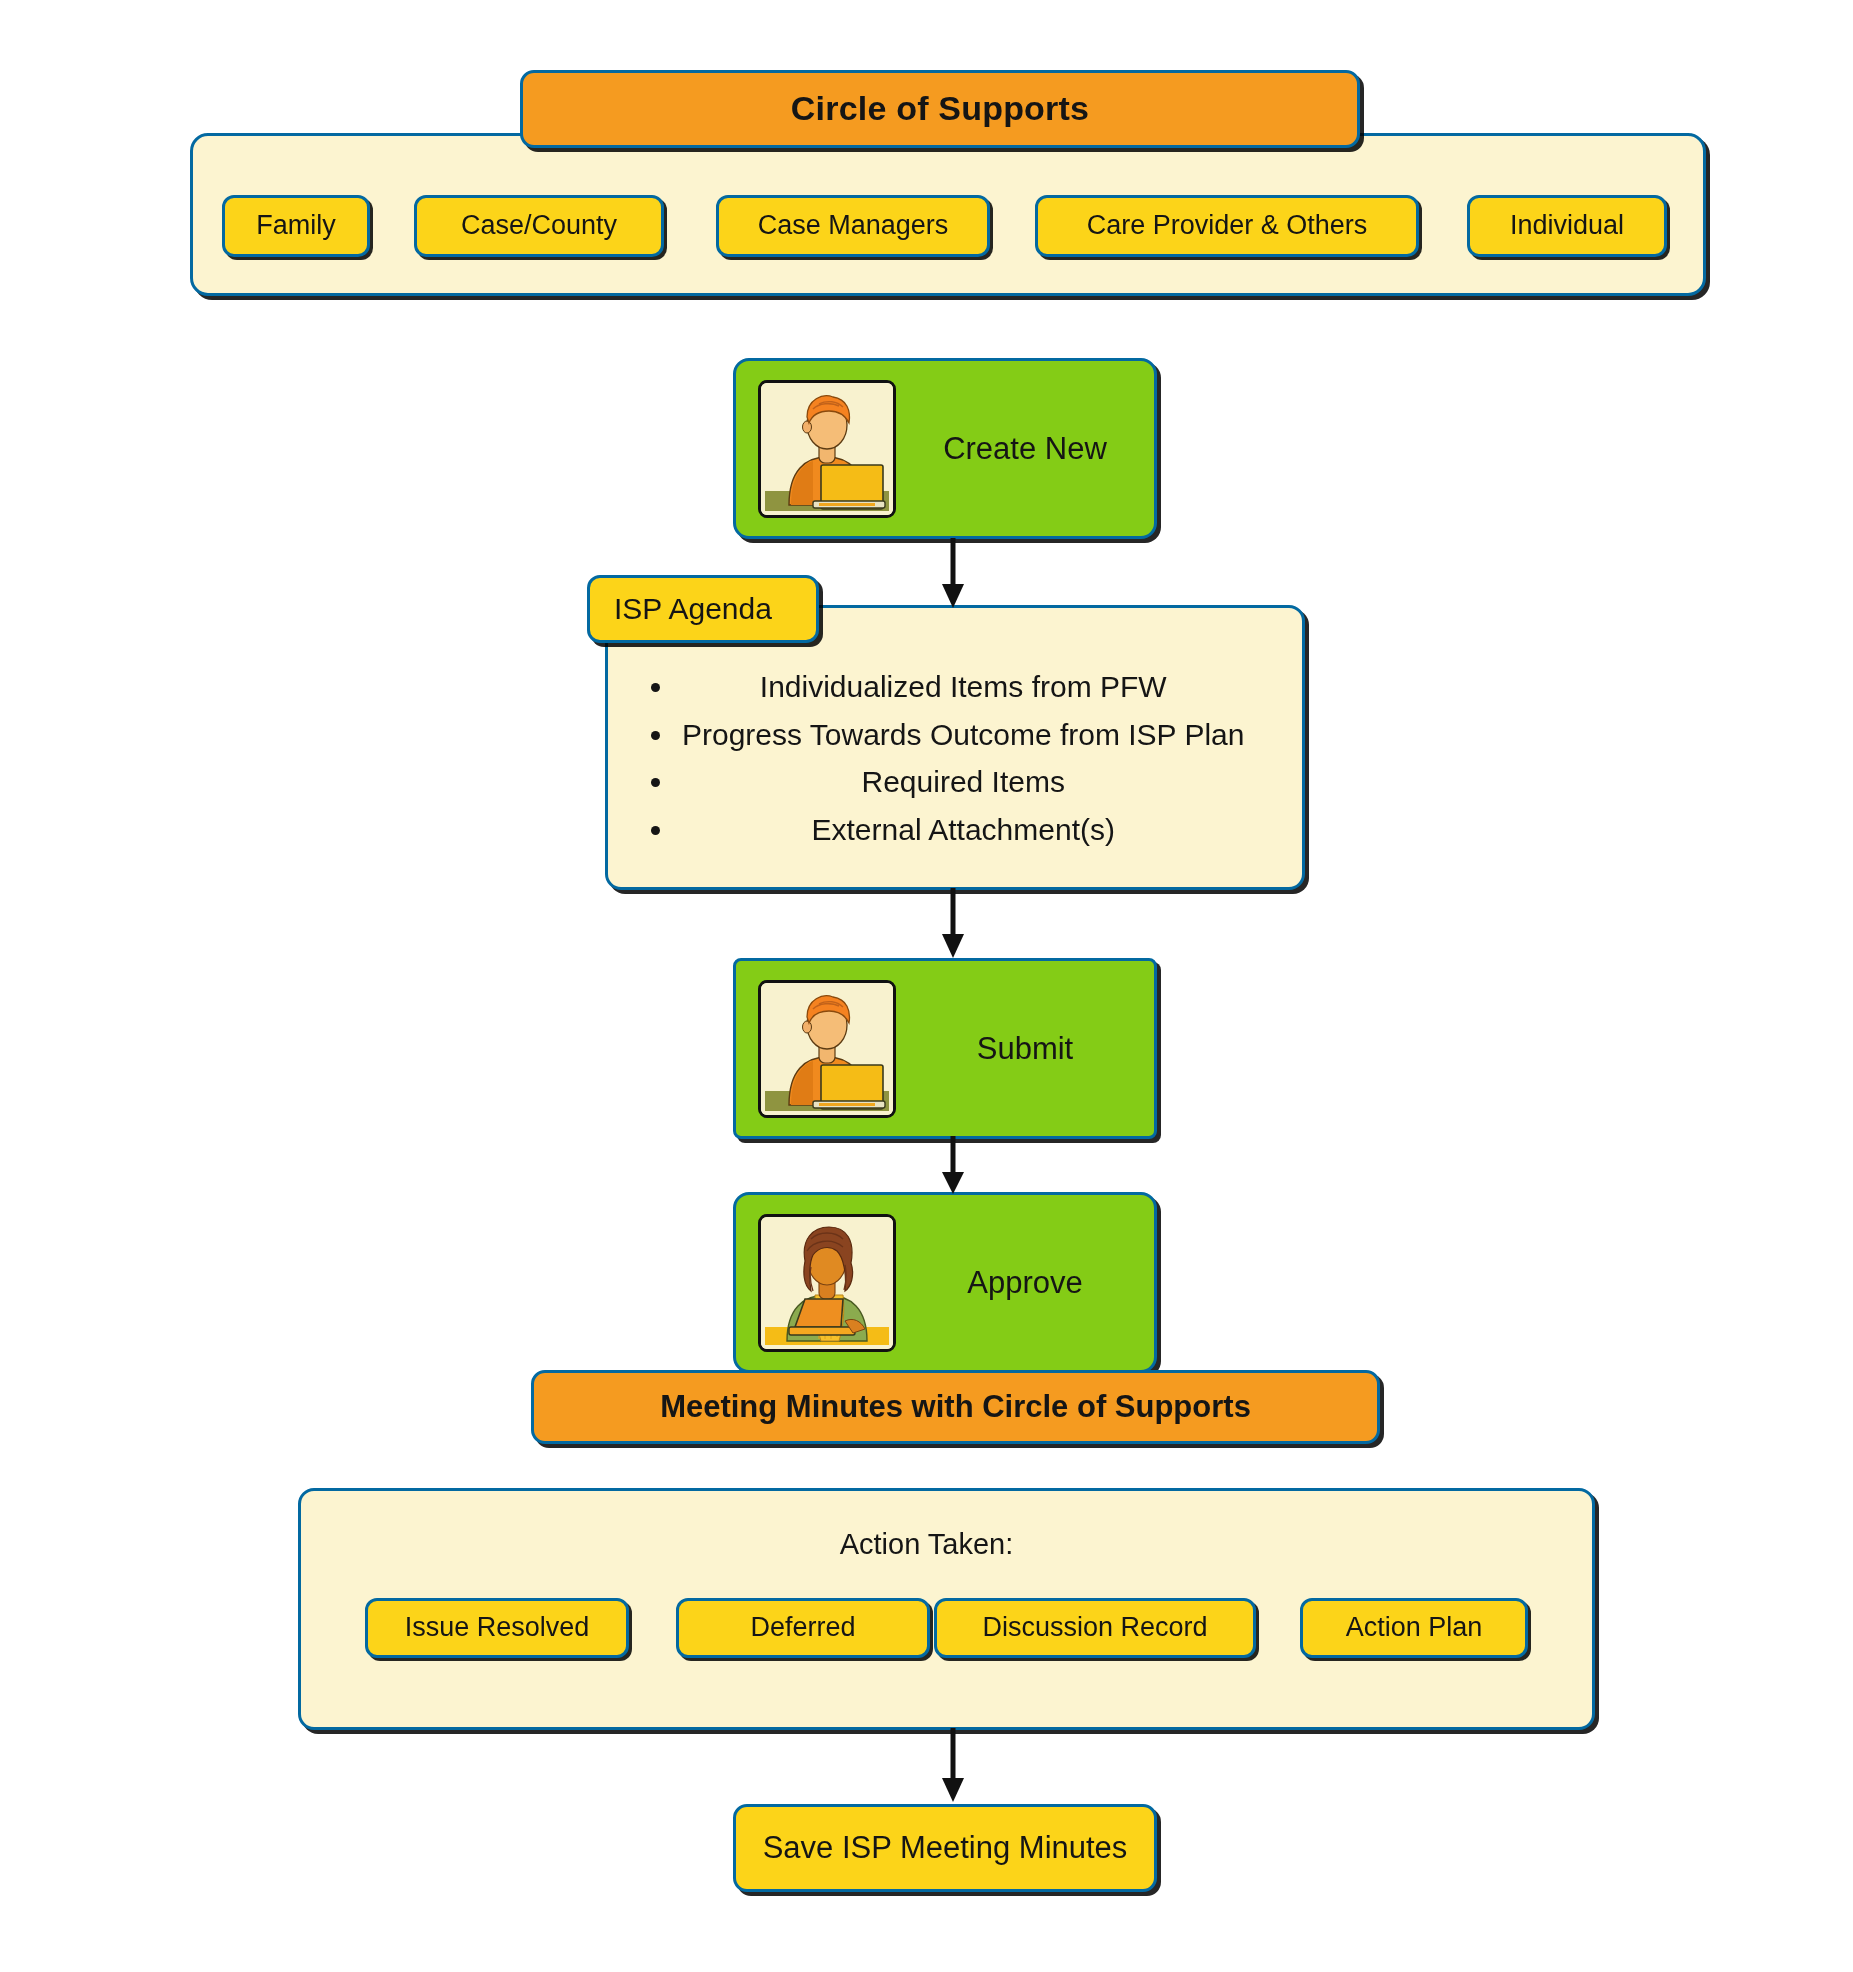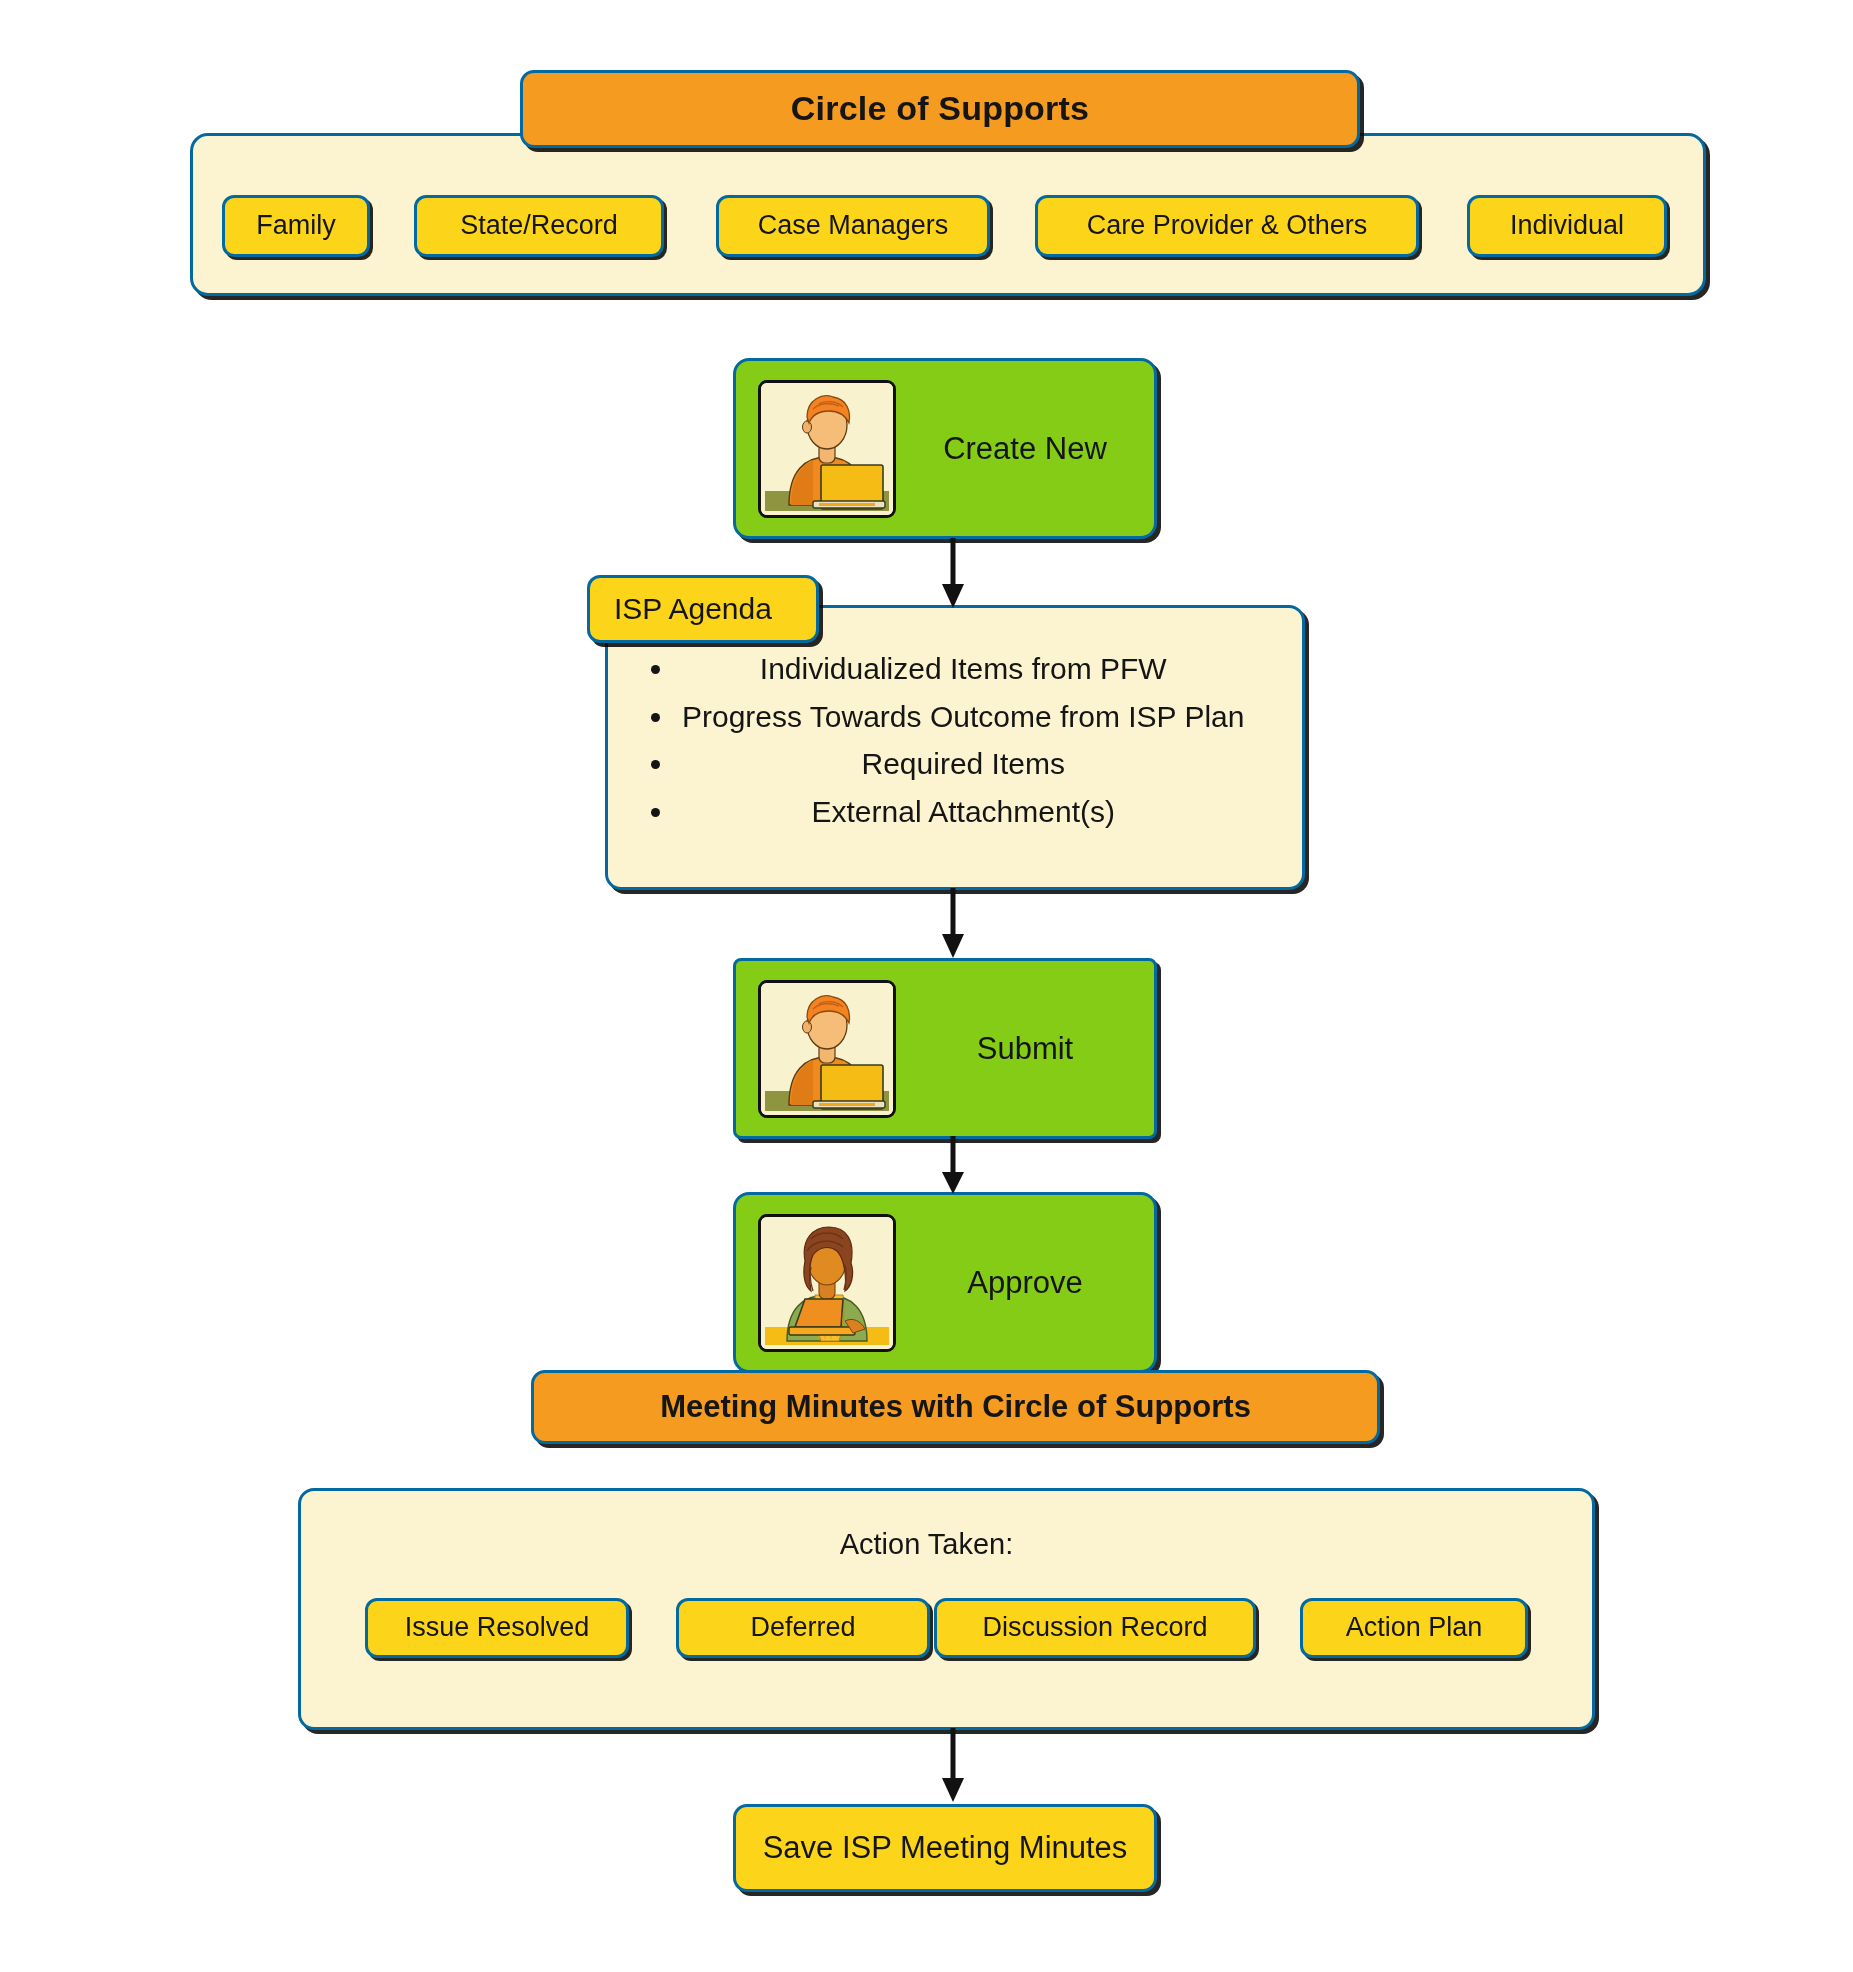--- a/index.html
+++ b/index.html
@@ -128,21 +128,21 @@
   #isp-tab {
     left: 587px; top: 575px;
     width: 232px; height: 68px;
     font-size: 30px;
     border-radius: 13px;
     z-index: 6;
     justify-content: flex-start;
     padding-left: 24px;
   }
   #isp-list {
-    margin: 44px 0 0 26px;
+    margin: 62px 0 0 26px;
     padding: 0 0 0 42px;
     list-style: disc;
     font-size: 30px;
   }
   #isp-list li {
     margin-bottom: 13px;
     padding-left: 6px;
     white-space: nowrap;
   }
 
@@ -207,21 +207,21 @@
 </head>
 <body>
 
 <div class="canvas">
 
   <div class="node panel" id="cos-panel"></div>
 
   <div class="node header-bar" id="cos-header">Circle of Supports</div>
 
   <div class="node chip cos-chip" id="chip-family">Family</div>
-  <div class="node chip cos-chip" id="chip-state-county">State/Record</div>
+  <div class="node chip cos-chip" id="chip-state-county">Case/County</div>
   <div class="node chip cos-chip" id="chip-case-managers">Case Managers</div>
   <div class="node chip cos-chip" id="chip-care-provider">Care Provider &amp; Others</div>
   <div class="node chip cos-chip" id="chip-individual">Individual</div>
 
   <div class="node gold-card" id="create-new">
     <div class="avatar-frame">
       <svg viewBox="0 0 132 132" xmlns="http://www.w3.org/2000/svg">
         <rect x="0" y="0" width="132" height="132" fill="#f8f2cf"></rect>
 
         <rect x="4" y="108" width="124" height="20" fill="#8f9440"></rect>

